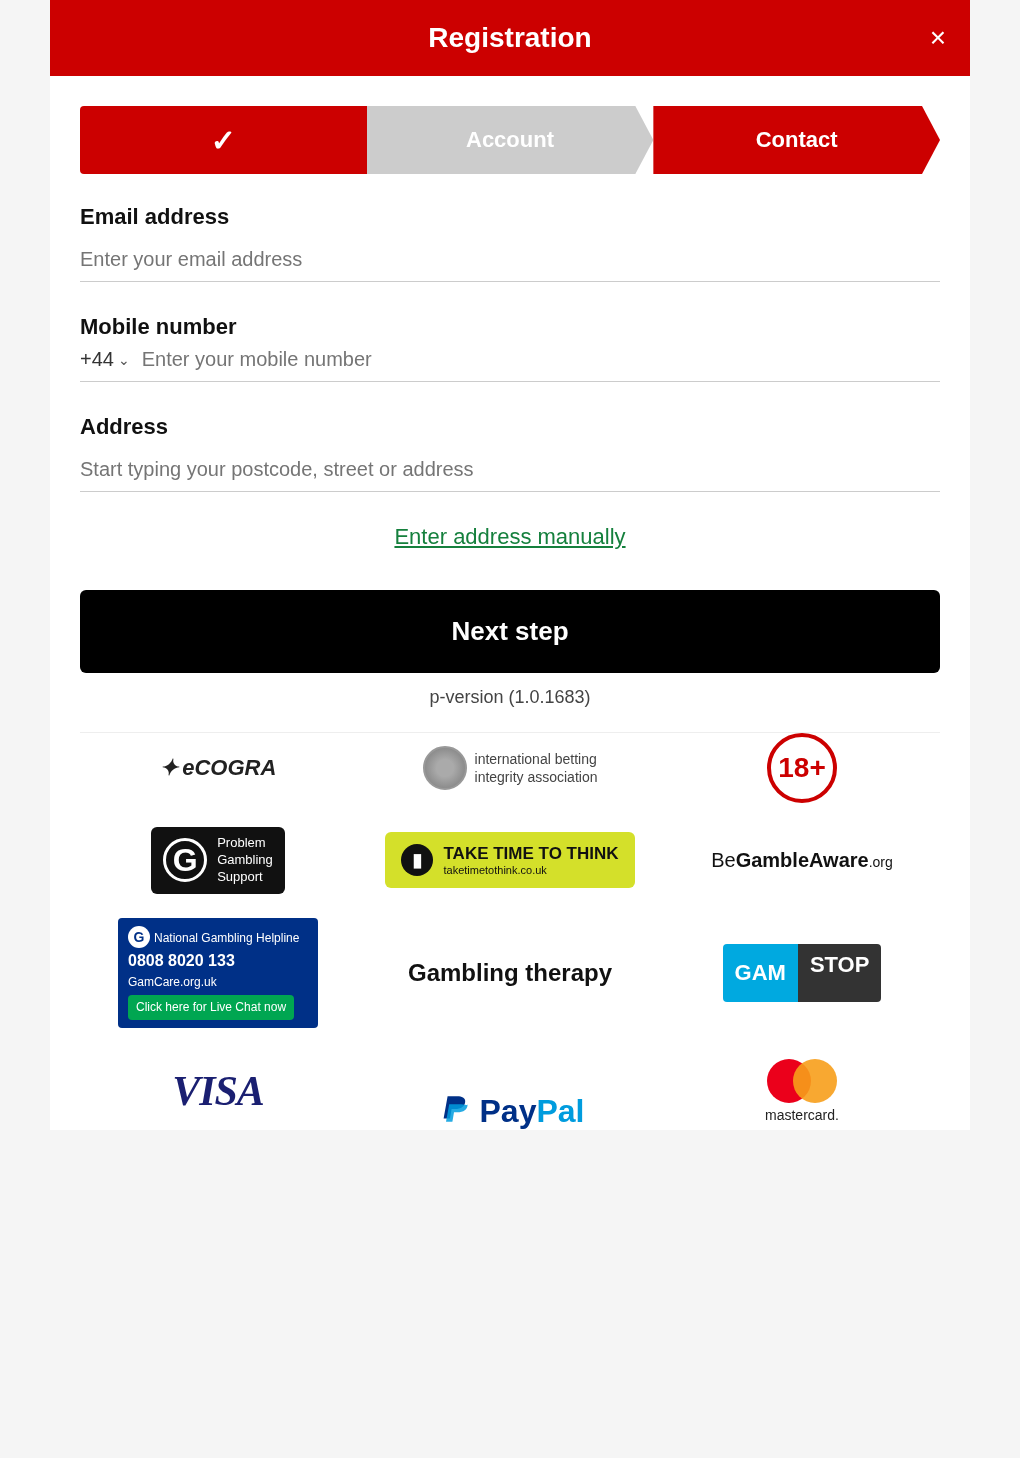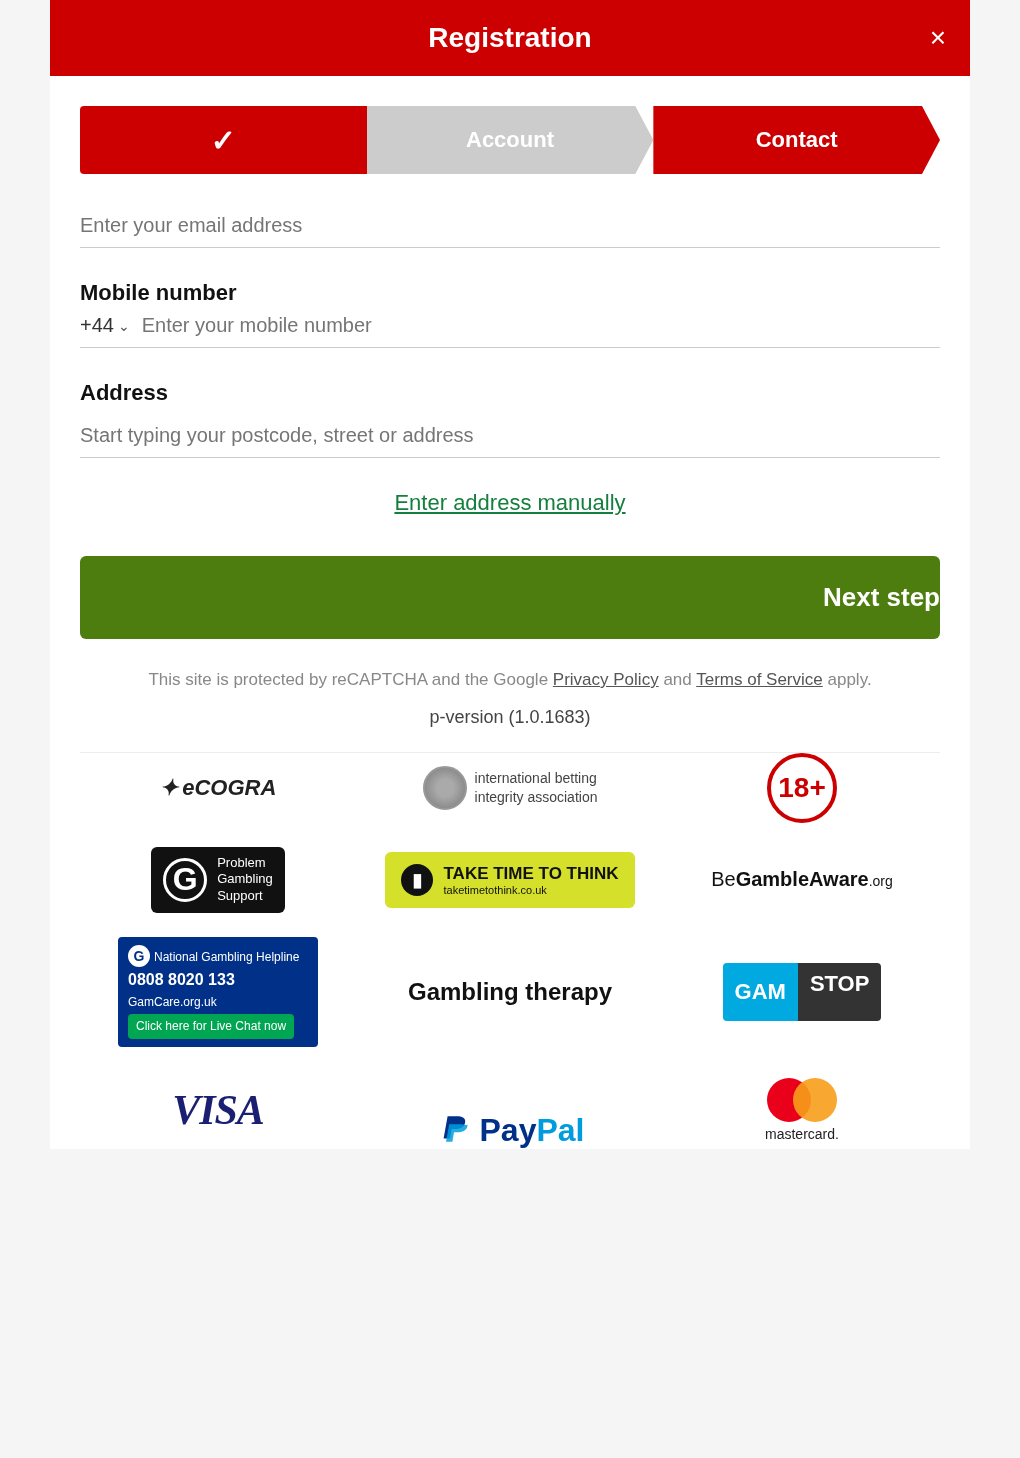--- a/index.html
+++ b/index.html
@@ -134,29 +134,29 @@
       cursor: pointer;
       margin: 14px 0 40px 0;
       background: none;
       border: none;
       width: 100%;
     }
     .next-step-btn {
       display: block;
       width: calc(100% - 60px);
       margin: 0 30px;
-      background: #4d7c0f;
+      background: #000000;
       color: #fff;
       font-size: 26px;
       font-weight: bold;
       border: none;
       border-radius: 6px;
       padding: 26px 0;
       cursor: pointer;
-      text-align: right;
+      text-align: center;
     }
     .recaptcha-text {
       color: #888;
       font-size: 17px;
       text-align: center;
       margin: 28px 30px 0 30px;
       line-height: 1.5;
     }
     .recaptcha-text a {
       color: #555;
@@ -436,20 +436,21 @@
       <span>Account</span>
     </div>
     <div class="step step-active">
       <span>Contact</span>
     </div>
   </div>
 
   <div class="form-section">
 
     <div class="field-group">
+      <label class="field-label">Email address</label>
       <input class="field-input" type="email" placeholder="Enter your email address" style="">
     </div>
 
     <div class="field-group">
       <label class="field-label">Mobile number</label>
       <div class="phone-row">
         <div class="phone-prefix">
           <span>+44</span>
           <span class="chevron">⌄</span>
         </div>
@@ -461,27 +462,20 @@
       <label class="field-label">Address</label>
       <input class="field-input" type="text" placeholder="Start typing your postcode, street or address" style="">
     </div>
 
     <button class="enter-manually">Enter address manually</button>
 
   </div>
 
   <button class="next-step-btn">Next step</button>
 
-  <p class="recaptcha-text">
-    <span>This site is protected by reCAPTCHA and the Google</span>
-    <a href="#">Privacy Policy</a>
-    <span>and</span>
-    <a href="#">Terms of Service</a>
-    <span>apply.</span>
-  </p>
 
   <p class="version-text">p-version (1.0.1683)</p>
 
   <hr class="divider-line">
 
   <div class="logos-grid">
 
     <div class="logo-item">
       <div class="ecogra-logo">
         <span>✦</span>

